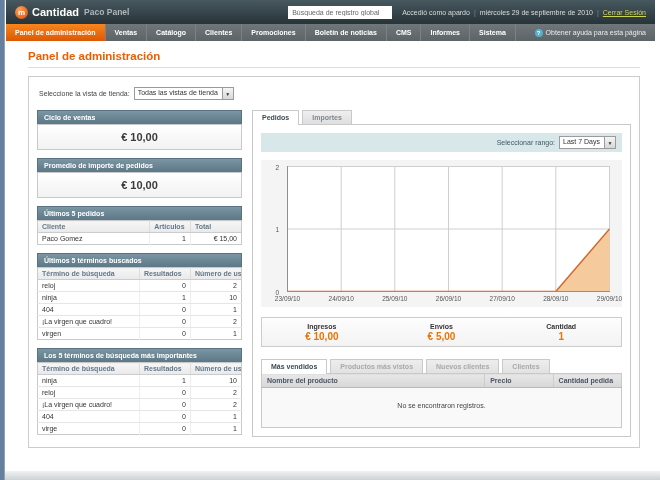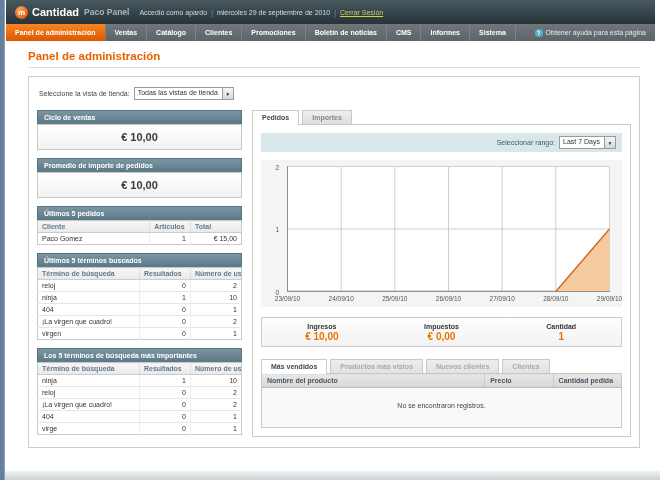--- a/index.html
+++ b/index.html
@@ -135,20 +135,21 @@
   <div class="left-edge"></div>
 
   <div class="app">
 
     <header class="topbar">
       <div class="logo">
         <span class="logo-badge">m</span>
         <span class="logo-text">Cantidad</span>
         <span class="logo-suffix">Paco Panel</span>
       </div>
+      <input class="global-search" value="Búsqueda de registro global" style="">
       <div class="session">
         <span>Accedió como apardo</span>
         <span class="sep">|</span>
         <span>miércoles 29 de septiembre de 2010</span>
         <span class="sep">|</span>
         <a class="logout">Cerrar Sesión</a>
       </div>
     </header>
 
     <nav class="mainnav">
@@ -360,22 +361,22 @@
                     <span style="left: 322.5px;">29/09/10</span>
                   </div>
               </div>
 
               <div class="stats">
                 <div class="stat">
                   <div class="stat-label">Ingresos</div>
                   <div class="stat-value">€ 10,00</div>
                 </div>
                 <div class="stat">
-                  <div class="stat-label">Impuestos</div>
-                  <div class="stat-value">€ 0,00</div>
+                  <div class="stat-label">Envíos</div>
+                  <div class="stat-value">€ 5,00</div>
                 </div>
                 <div class="stat">
                   <div class="stat-label">Cantidad</div>
                   <div class="stat-value">1</div>
                 </div>
               </div>
 
               <div class="btabs">
                 <span class="btab active">Más vendidos</span>
                 <span class="btab disabled">Productos más vistos</span>

